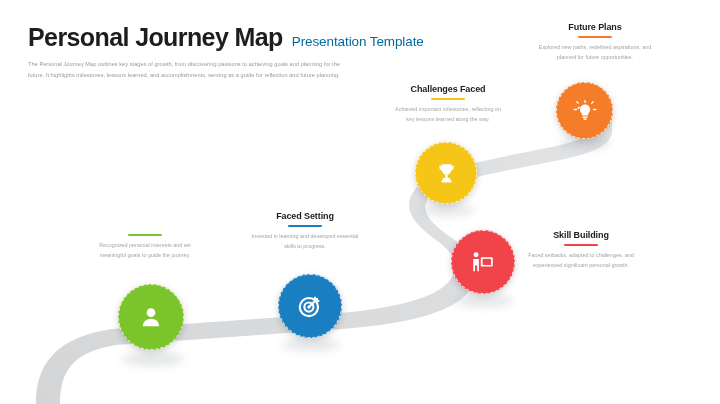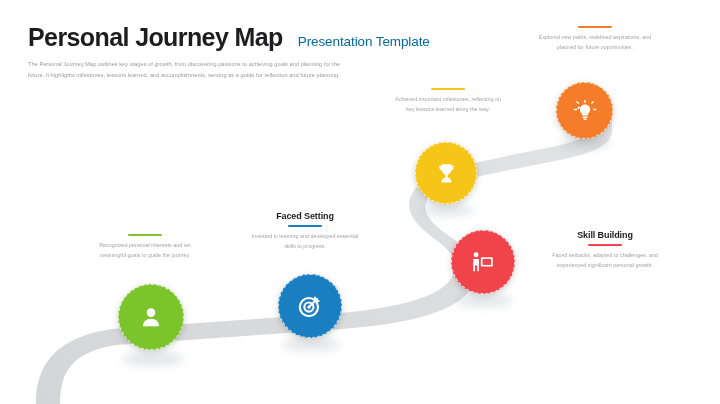--- a/index.html
+++ b/index.html
@@ -19,21 +19,21 @@
   
   #header {
     position: absolute;
     left: 28px;
     top: 24px;
     width: 420px;
   }
   #title-row {
     display: flex;
     align-items: baseline;
-    gap: 15px;
+    gap: 9px;
     white-space: nowrap;
   }
   #main-title {
     font-size: 25px;
     font-weight: bold;
     color: #1d1d1f;
     letter-spacing: -0.6px;
     line-height: 1.05;
   }
   #sub-title {
@@ -186,57 +186,59 @@
         <circle cx="11" cy="13" r="4.2" fill="none" stroke="#ffffff" stroke-width="2"></circle>
         <circle cx="11" cy="13" r="1.5" fill="#ffffff"></circle>
         <path d="M11 13 L18.5 5.5" stroke="#ffffff" stroke-width="2" stroke-linecap="round"></path>
         <path d="M16.6 3.4 L16.6 7.4 L20.6 7.4" fill="none" stroke="#ffffff" stroke-width="1.8" stroke-linejoin="round"></path>
       </svg>
     </div>
   </div>
 
   <div class="step">
     <div class="step-text" style="left:373px; top:84px;">
+      <div class="step-title">Challenges Faced</div>
       <div class="accent-bar" style="background:#f5c518;"></div>
       <div class="step-desc">Achieved important milestones, reflecting on key lessons learned along the way.</div>
     </div>
     <div class="marker-shadow" style="left:419px; top:204px; width:56px; height:12px; background:#9aa0a6;"></div>
     <div class="marker" style="left:415px; top:142px; width:62px; height:62px; background:#f5c518; box-shadow:0 2px 7px rgba(0,0,0,0.18);">
       <div class="ring" style="border:1.6px dashed rgba(255,255,255,0.85);"></div>
       <svg width="25" height="25" viewBox="0 0 24 24" fill="#ffffff">
         <path d="M7.5 3 H16.5 V8.2 C16.5 11.2 14.5 13.3 12 13.3 C9.5 13.3 7.5 11.2 7.5 8.2 Z"></path>
         <path d="M7.5 4.2 H5.2 V6.2 C5.2 7.9 6.2 8.9 7.6 9.1 Z"></path>
         <path d="M16.5 4.2 H18.8 V6.2 C18.8 7.9 17.8 8.9 16.4 9.1 Z"></path>
         <rect x="10.9" y="13.1" width="2.2" height="3.6"></rect>
         <rect x="8.4" y="16.4" width="7.2" height="2.1" rx="0.6"></rect>
         <rect x="7.2" y="18.3" width="9.6" height="2.3" rx="0.7"></rect>
       </svg>
     </div>
   </div>
 
   <div class="step">
-    <div class="step-text" style="left:530px; top:230px;">
+    <div class="step-text" style="left:506px; top:230px;">
       <div class="step-title">Skill Building</div>
       <div class="accent-bar" style="background:#f0434a;"></div>
       <div class="step-desc">Faced setbacks, adapted to challenges, and experienced significant personal growth.</div>
     </div>
     <div class="marker-shadow" style="left:455px; top:294px; width:58px; height:13px; background:#9aa0a6;"></div>
     <div class="marker" style="left:451px; top:230px; width:64px; height:64px; background:#f0434a; box-shadow:0 2px 7px rgba(0,0,0,0.18);">
       <div class="ring" style="border:1.6px dashed rgba(255,255,255,0.85);"></div>
       <svg width="26" height="26" viewBox="0 0 24 24" fill="#ffffff">
         <circle cx="5.6" cy="5.2" r="2.3"></circle>
         <path d="M3 9.2 H8.2 V20.6 H6.6 V15.3 H4.6 V20.6 H3 Z"></path>
         <rect x="10" y="7.6" width="11" height="8.6" rx="0.8"></rect>
         <rect x="11.6" y="9.1" width="7.8" height="5.6" fill="#f0434a"></rect>
       </svg>
     </div>
   </div>
 
   <div class="step">
     <div class="step-text" style="left:520px; top:22px;">
+      <div class="step-title">Future Plans</div>
       <div class="accent-bar" style="background:#f57c28;"></div>
       <div class="step-desc">Explored new paths, redefined aspirations, and planned for future opportunities.</div>
     </div>
     <div class="marker-shadow" style="left:559px; top:137px; width:52px; height:12px; background:#9aa0a6;"></div>
     <div class="marker" style="left:556px; top:82px; width:57px; height:57px; background:#f57c28; box-shadow:0 2px 7px rgba(0,0,0,0.18);">
       <div class="ring" style="border:1.5px dashed rgba(255,255,255,0.85);"></div>
       <svg width="24" height="24" viewBox="0 0 24 24" fill="#ffffff">
         <path d="M12 5.6 C9 5.6 6.9 7.8 6.9 10.5 C6.9 12.4 8 13.8 9 14.9 L9 16.6 H15 L15 14.9 C16 13.8 17.1 12.4 17.1 10.5 C17.1 7.8 15 5.6 12 5.6 Z"></path>
         <rect x="9.4" y="17.4" width="5.2" height="1.5" rx="0.7"></rect>
         <rect x="10.3" y="19.5" width="3.4" height="1.4" rx="0.7"></rect>

